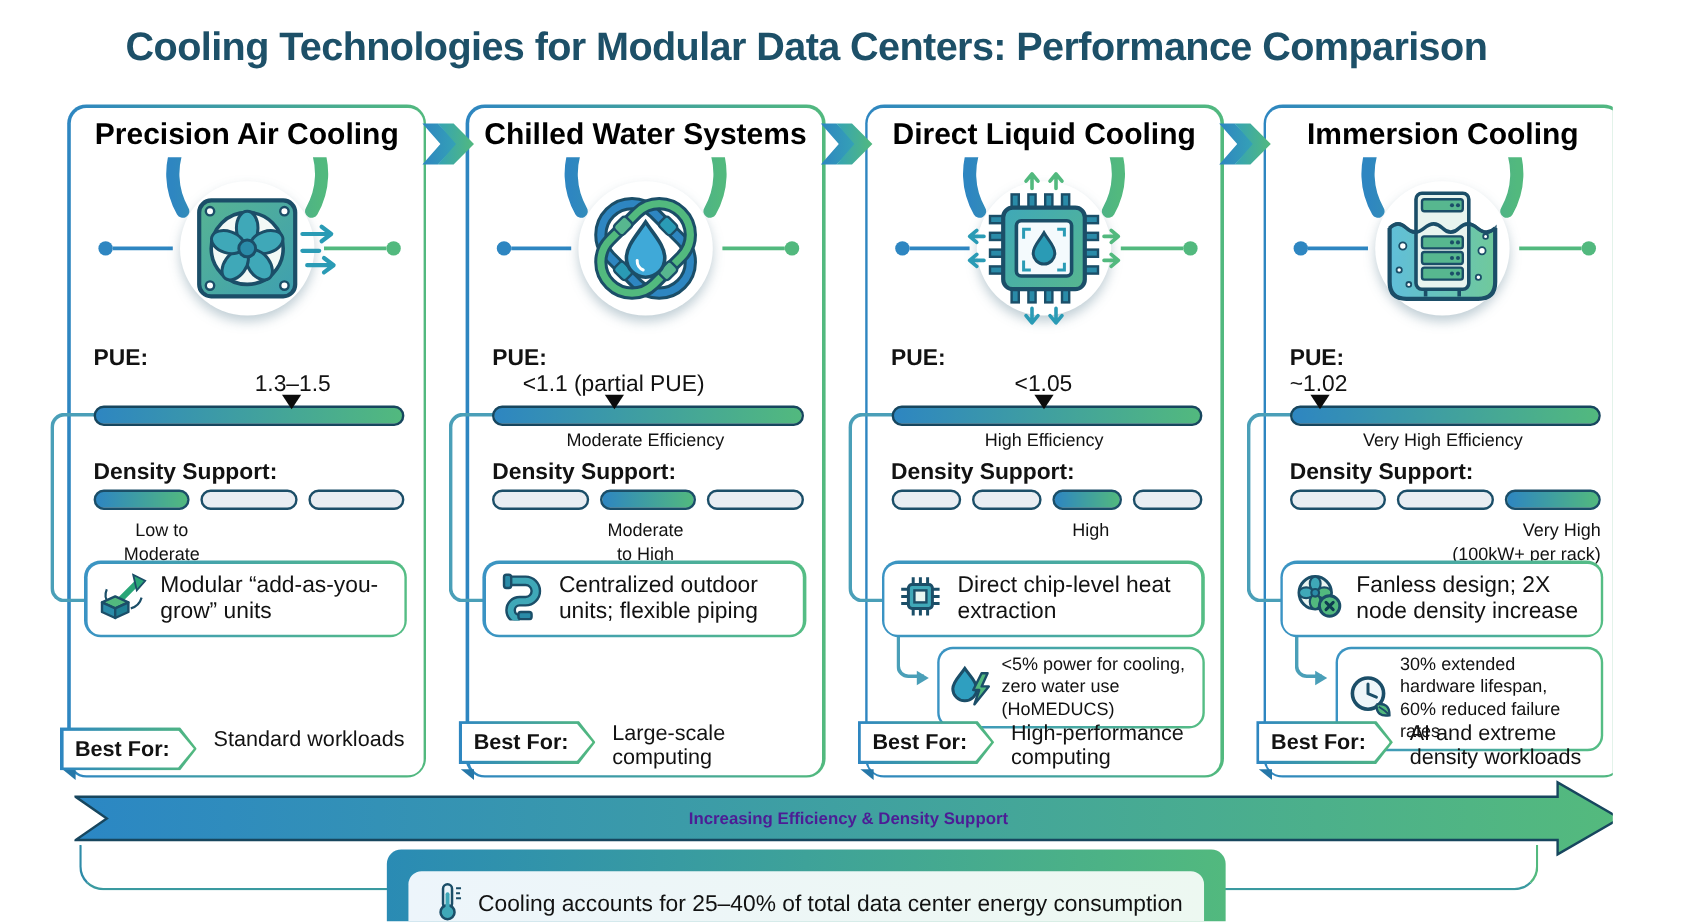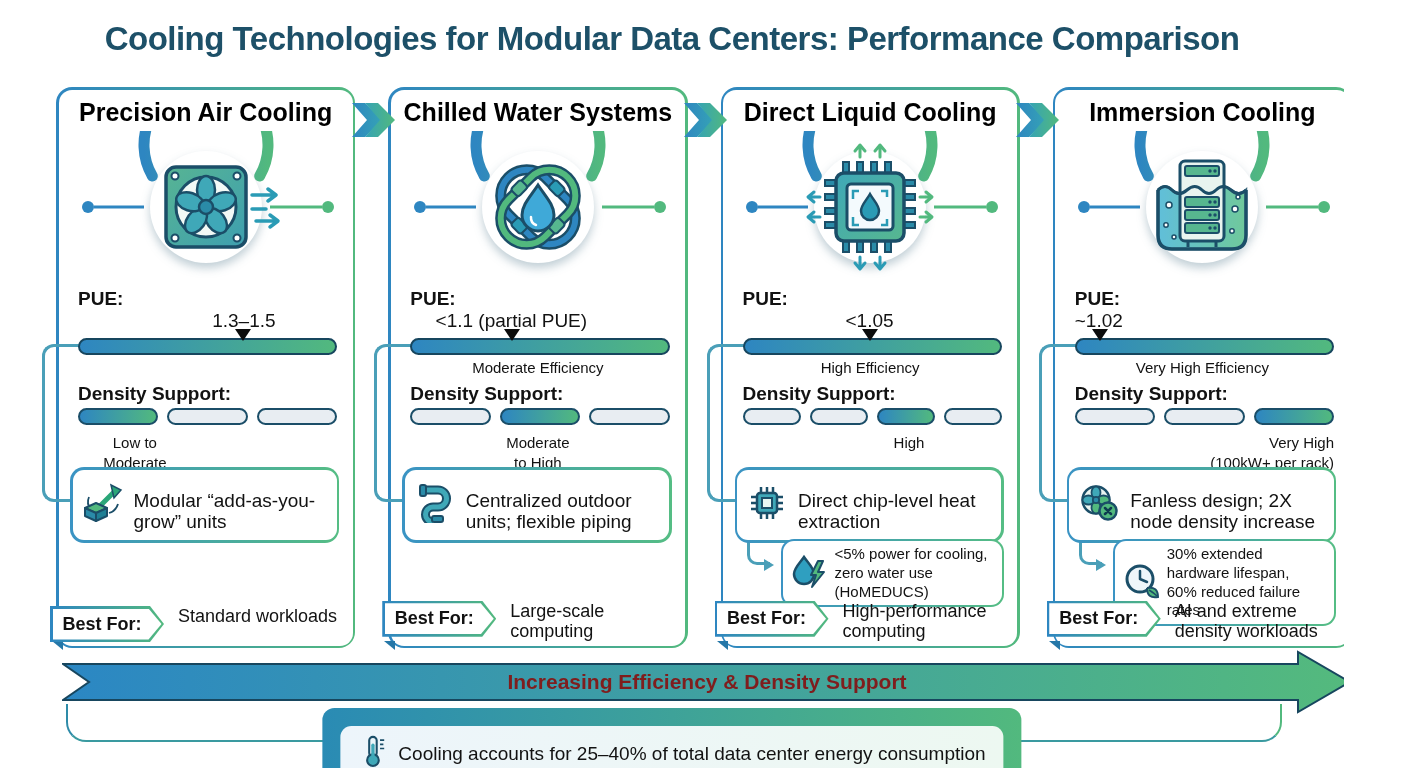--- a/index.html
+++ b/index.html
@@ -41,21 +41,21 @@
     line-height:1.3;white-space:pre-line;}
   .cw0 .density-caption{right:auto;width:38%;text-align:center;}
   .cw1 .density-caption{left:32%;right:auto;width:36%;text-align:center;}
   .cw2 .density-caption{left:50%;right:auto;width:26%;text-align:center;}
   .cw3 .density-caption{text-align:right;}
 
   .feature-box{position:absolute;top:380px;left:14px;right:16px;border-radius:14px;
     background:linear-gradient(90deg,#3a93c4,#55bd84);padding:2.5px;box-sizing:border-box;}
   .feature-in{background:#fff;border-radius:11px;display:flex;align-items:center;gap:11px;
     padding:7px 10px;min-height:43px;box-sizing:border-box;}
-  .f-text{font-size:19px;line-height:1.15;margin-top:13px;}
+  .f-text{font-size:19px;line-height:1.15;}
   .sub-box{position:absolute;top:452px;left:60px;right:16px;border-radius:13px;
     background:linear-gradient(90deg,#3a93c4,#55bd84);padding:2px;box-sizing:border-box;}
   .sub-in{background:#fff;border-radius:11px;display:flex;align-items:center;gap:8px;
     padding:4px 8px;min-height:38px;box-sizing:border-box;}
   .sub-text{font-size:15px;line-height:1.25;white-space:pre-line;}
 
   
   .connector{position:absolute;left:-14px;top:257px;width:36px;height:152px;
     border-left:3px solid #4a9fb8;border-top:3px solid #4a9fb8;border-bottom:3px solid #4a9fb8;
     border-top-left-radius:12px;border-bottom-left-radius:12px;}
@@ -77,21 +77,21 @@
     padding-left:10px;font-size:18px;font-weight:bold;
     clip-path:polygon(0 0,calc(100% - 13px) 0,100% 50%,calc(100% - 13px) 100%,0 100%);}
   .bf-text{font-size:18px;line-height:1.15;}
 
   
   .chev{position:absolute;top:13px;width:46px;height:40px;}
 
   
   .flow-arrow{position:absolute;left:62px;top:650px;width:1290px;height:64px;}
   .flow-arrow-label{position:absolute;left:0;top:14px;width:100%;height:36px;line-height:36px;
-    text-align:center;color:#7f1d1d;font-size:21px;font-weight:bold;}
+    text-align:center;color:#4c1d95;font-size:14px;font-weight:bold;}
 
   
   .bracket{position:absolute;left:66px;right:62px;top:704px;height:36px;
     border-left:2.5px solid #2e8ba8;border-right:2.5px solid #52b97e;border-bottom:2.5px solid #3a9aa0;
     border-radius:0 0 20px 20px;}
   .footer-pill{position:absolute;top:708px;left:50%;transform:translateX(-50%);
     border-radius:12px;background:linear-gradient(90deg,#2a8bb4,#52b97e);padding:18px;z-index:5;}
   .footer-in{background:linear-gradient(90deg,#edf5fb,#edf8f1);border-radius:11px;
     display:flex;align-items:center;gap:10px;padding:6px 18px;font-size:19px;white-space:nowrap;}
 </style>

